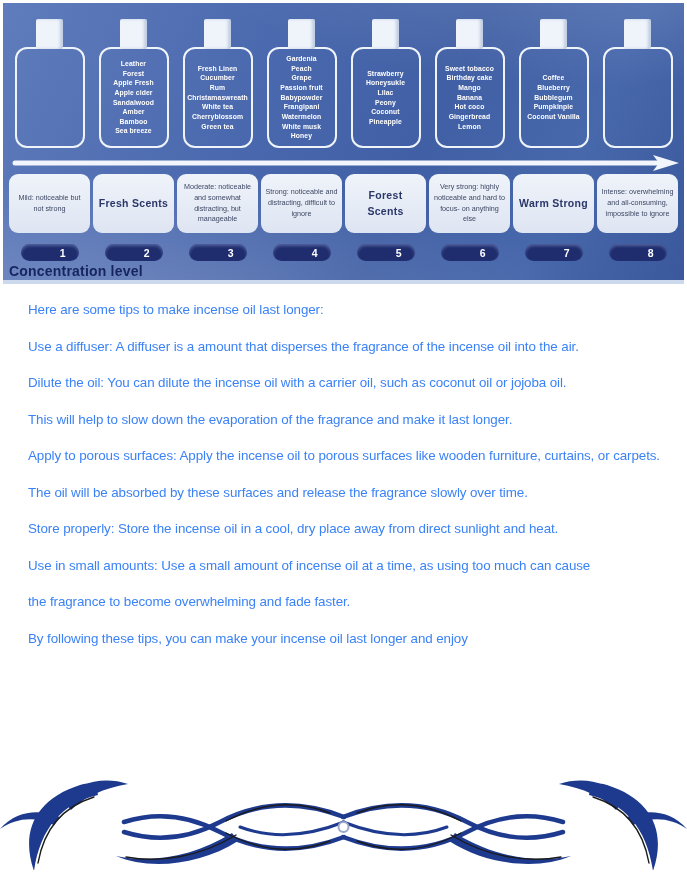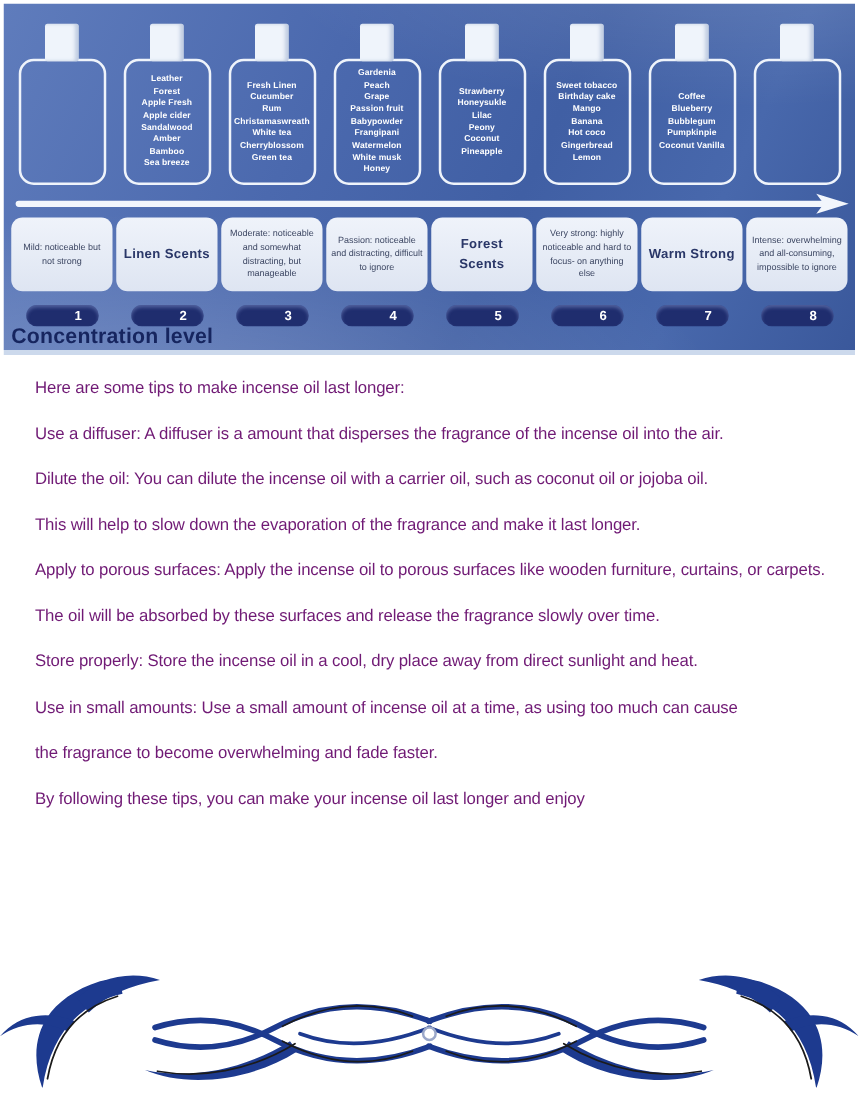--- a/index.html
+++ b/index.html
@@ -32,29 +32,29 @@
     color:var(--card-text,#3d4763);font-size:7.2px;line-height:1.5;}
   .scale-card.emphasis{font-size:10.5px;font-weight:bold;color:#2a3768;letter-spacing:.3px;}
 
   .pills-row{position:absolute;top:241px;left:6px;right:6px;display:flex;gap:3px;}
   .pill-slot{flex:1;display:flex;justify-content:center;}
   .pill{width:58px;height:17px;background:var(--pill-navy,#1f2d6e);border-radius:9px;
     color:#fff;font-size:10.5px;font-weight:bold;display:flex;align-items:center;
     justify-content:flex-end;padding-right:13px;box-sizing:border-box;
     box-shadow:inset 0 2px 3px rgba(140,160,215,.45);}
 
-  .axis-label{position:absolute;bottom:1px;left:6px;font-size:17px;font-weight:bold;
+  .axis-label{position:absolute;bottom:1px;left:6px;font-size:14px;font-weight:bold;
     color:var(--label-navy,#16255f);letter-spacing:.2px;}
 
   .light-strip{position:absolute;top:280px;left:3px;width:681px;height:4px;
     background:#ccd9ec;}
 
   
   .tips{position:absolute;top:299px;left:28px;right:16px;}
-  .tips p{margin:0 0 15.5px;font-size:13.4px;line-height:21px;color:#701a75;
+  .tips p{margin:0 0 15.5px;font-size:13.4px;line-height:21px;color:#3b82f6;
     letter-spacing:-.1px;}
 
   
   .flourish{position:absolute;top:775px;left:0;width:687px;height:95px;}
 </style>
 </head>
 <body>
 
 <div class="page">
 
@@ -158,23 +158,23 @@
         </div>
       </div>
 
     <svg class="arrow-svg" viewBox="0 0 674 18" xmlns="http://www.w3.org/2000/svg">
       <line x1="8" y1="9" x2="650" y2="9" stroke="#f2f6fc" stroke-width="5" stroke-linecap="round"></line>
       <polygon points="646,1 672,9 646,17 652,9" fill="#f2f6fc"></polygon>
     </svg>
 
     <div class="cards-row" id="cards-row">
         <div class="scale-card">Mild: noticeable but not strong</div>
-        <div class="scale-card emphasis">Linen Scents</div>
+        <div class="scale-card emphasis">Fresh Scents</div>
         <div class="scale-card">Moderate: noticeable and somewhat distracting, but manageable</div>
-        <div class="scale-card">Passion: noticeable and distracting, difficult to ignore</div>
+        <div class="scale-card">Strong: noticeable and distracting, difficult to ignore</div>
         <div class="scale-card emphasis">Forest Scents</div>
         <div class="scale-card">Very strong: highly noticeable and hard to focus- on anything else</div>
         <div class="scale-card emphasis">Warm Strong</div>
         <div class="scale-card">Intense: overwhelming and all-consuming, impossible to ignore</div>
       </div>
 
     <div class="pills-row" id="pills-row">
         <div class="pill-slot">
           <div class="pill">1</div>
         </div>

